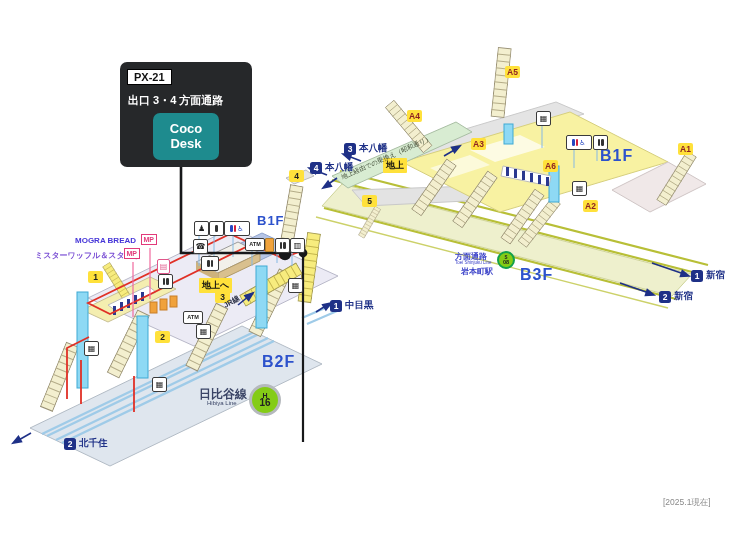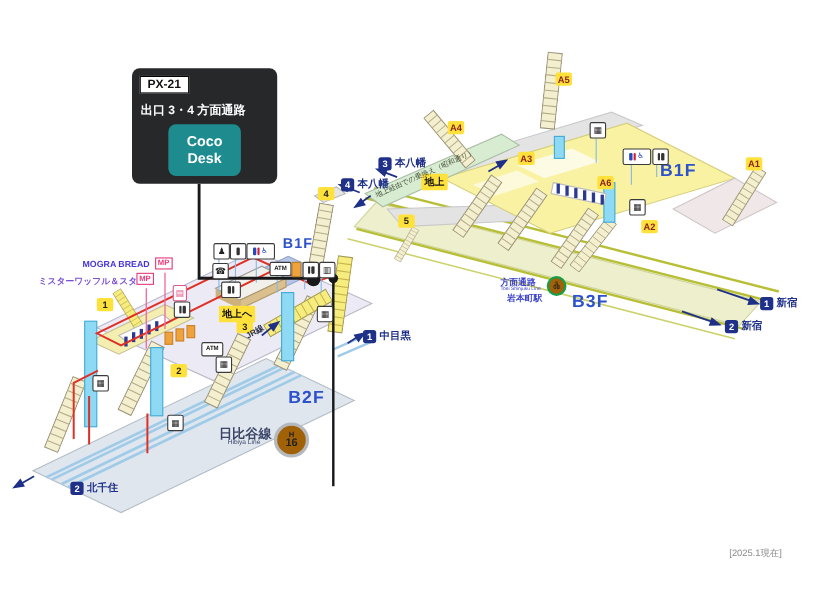--- a/index.html
+++ b/index.html
@@ -27,21 +27,21 @@
   
   .icon{position:absolute;background:#fff;border:1px solid #3a3a3a;border-radius:2px;width:13px;height:13px;
         display:flex;align-items:center;justify-content:center;font-size:8px;line-height:1;color:#222;gap:1px;}
   .icon .p{width:2.5px;height:7px;border-radius:1.2px;display:inline-block;}
   .pb{background:#2547c2;} .pr{background:#d3203c;} .pk{background:#333;}
   .icon .wc{font-size:7px;color:#2547c2;}
   .atm{width:18px;height:11px;font-size:5.5px;font-weight:bold;}
   .pinkbox{border-color:#e0568a;color:#e0568a;}
   .orange{position:absolute;width:7px;height:12px;background:#f0a23c;border:1px solid #b5802a;border-radius:1px;}
   
-  .linemark{position:absolute;border-radius:50%;background:#a16207;display:flex;flex-direction:column;
+  .linemark{position:absolute;border-radius:50%;background:#84cc16;display:flex;flex-direction:column;
             align-items:center;justify-content:center;font-weight:bold;color:#222;line-height:0.85;}
   .h16{width:26px;height:26px;border:3px solid #b5b9bd;}
   .h16 .l{font-size:7px;} .h16 .n{font-size:10px;}
   .s08{width:14px;height:14px;border:2px solid #12a04b;}
   .s08 .l{font-size:4.5px;} .s08 .n{font-size:5.5px;}
   
   .hline{position:absolute;color:#3a4466;font-weight:bold;font-size:12px;}
   .hline-en{position:absolute;color:#3a4466;font-size:6px;}
   .toei{position:absolute;color:#3a41c8;font-weight:bold;font-size:8px;}
   .toei-en{position:absolute;color:#3a41c8;font-size:4.5px;}

